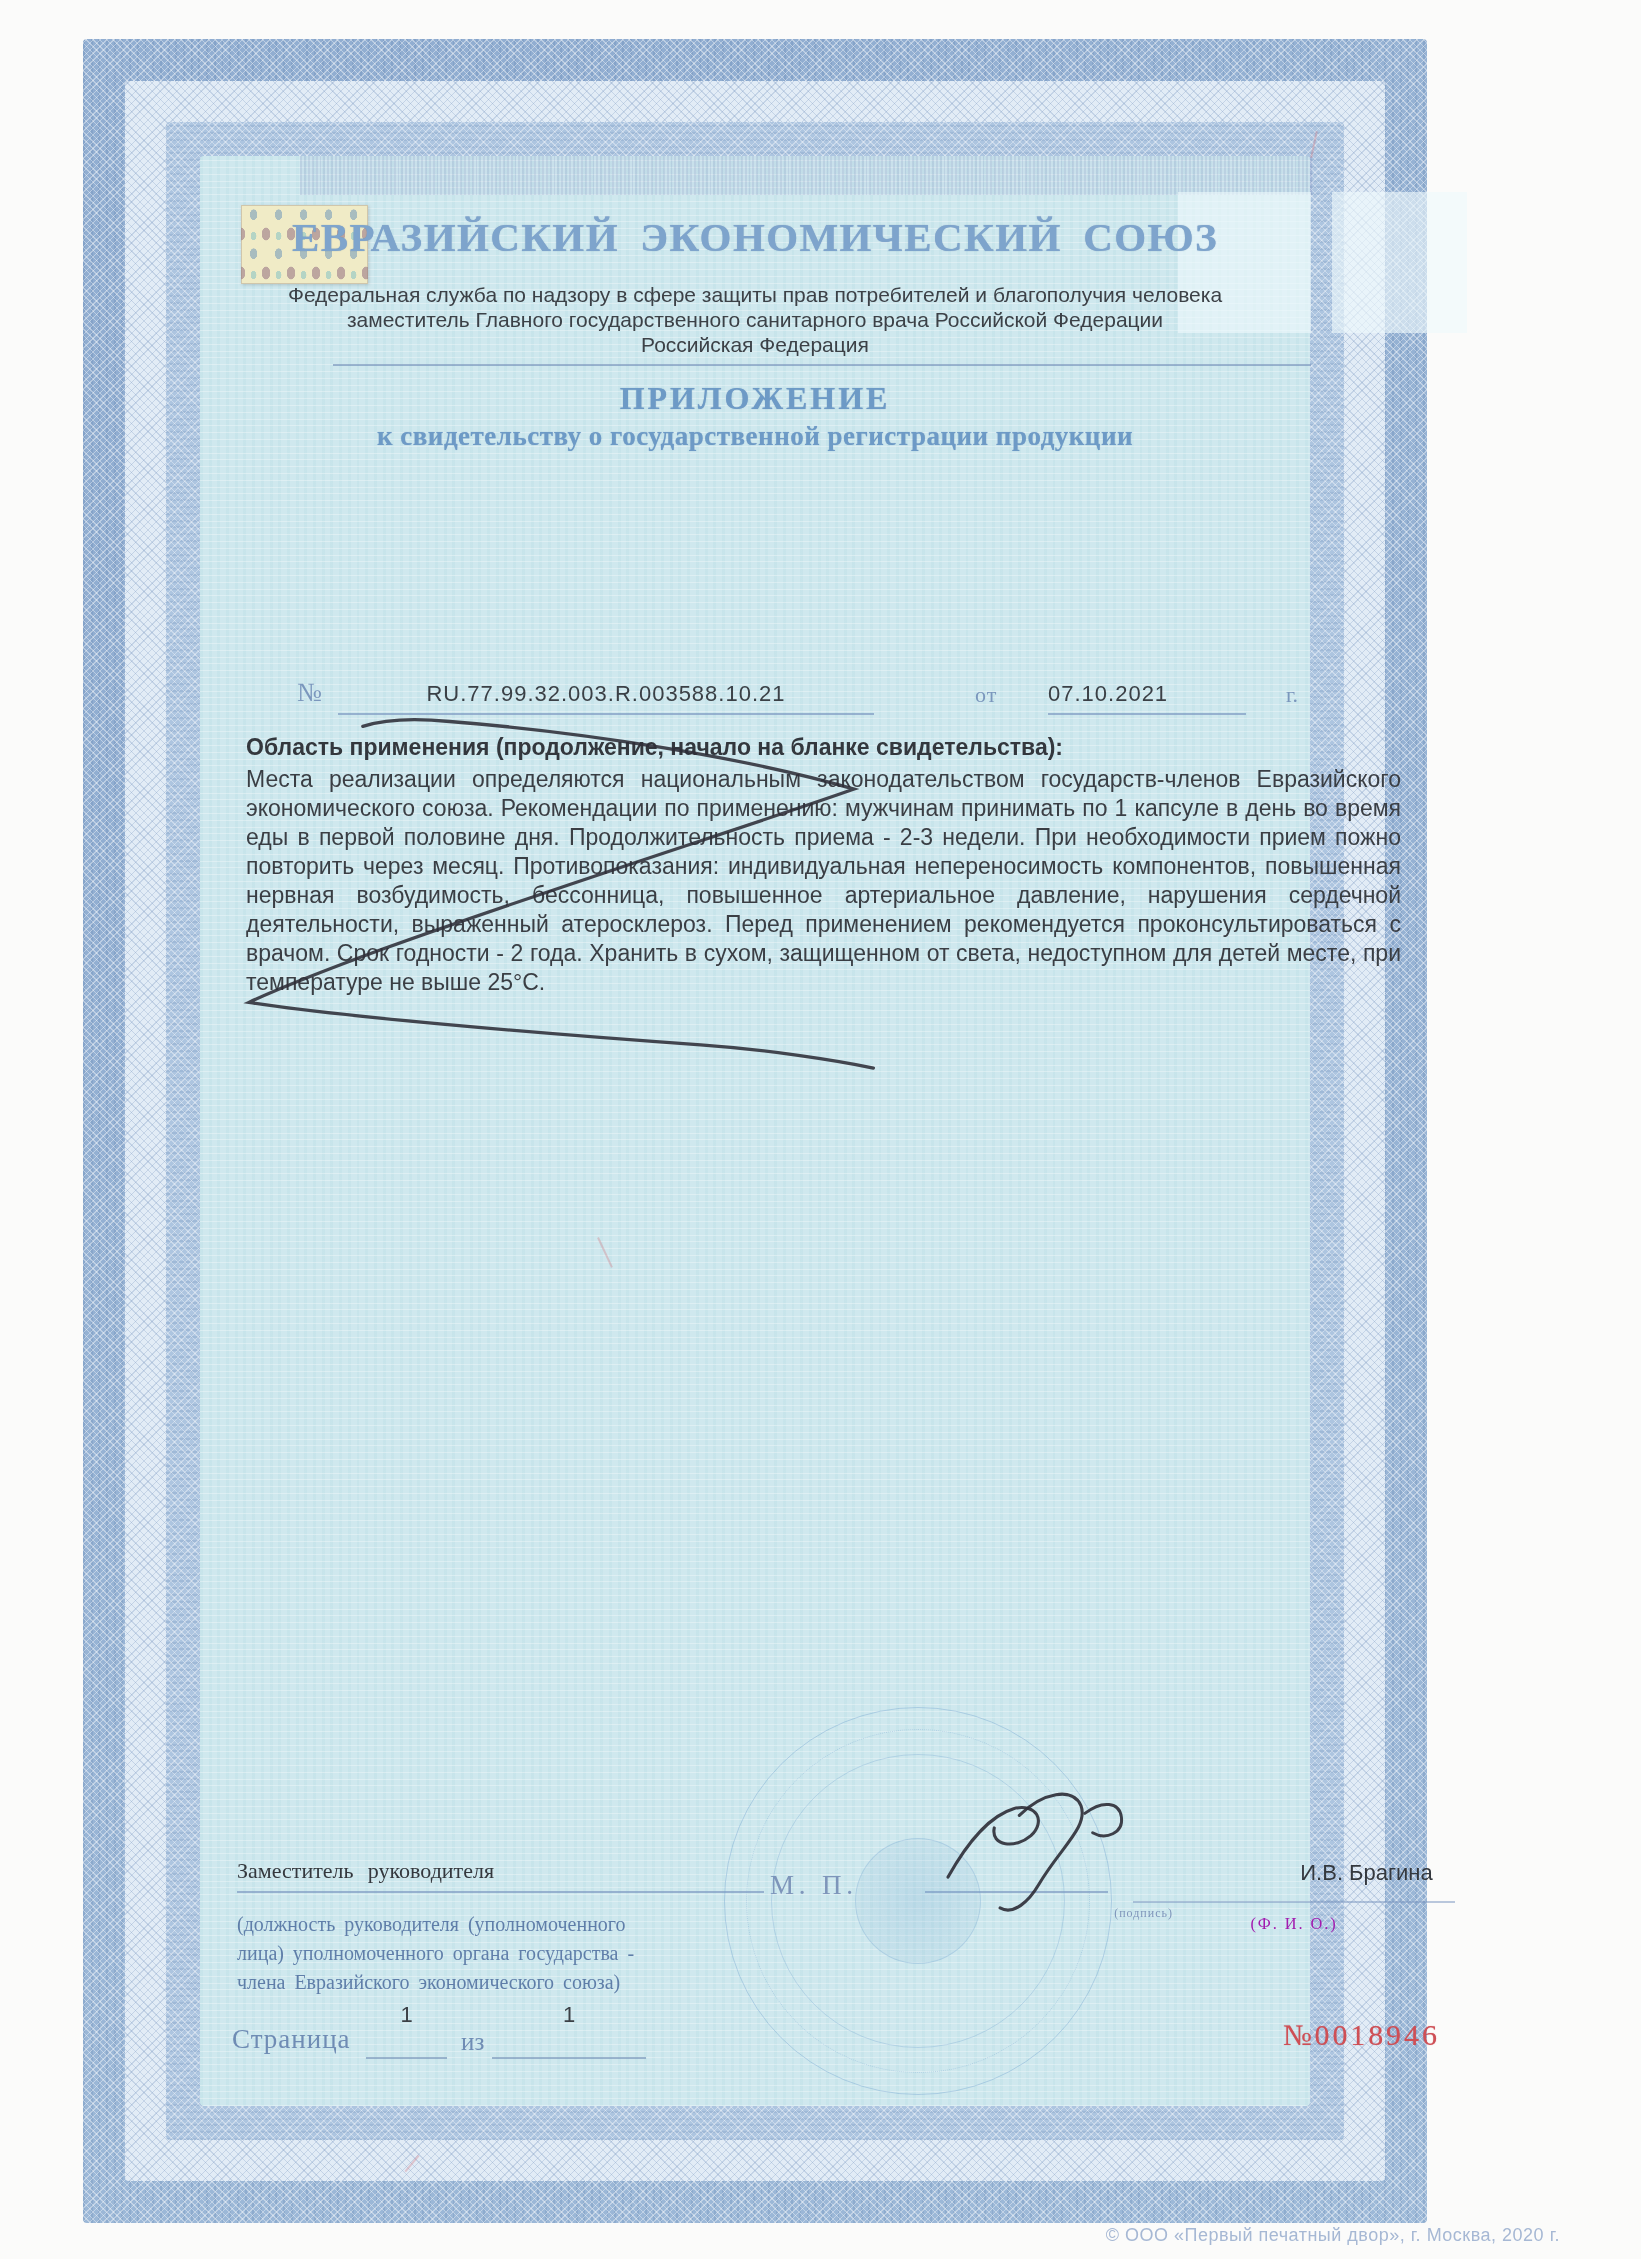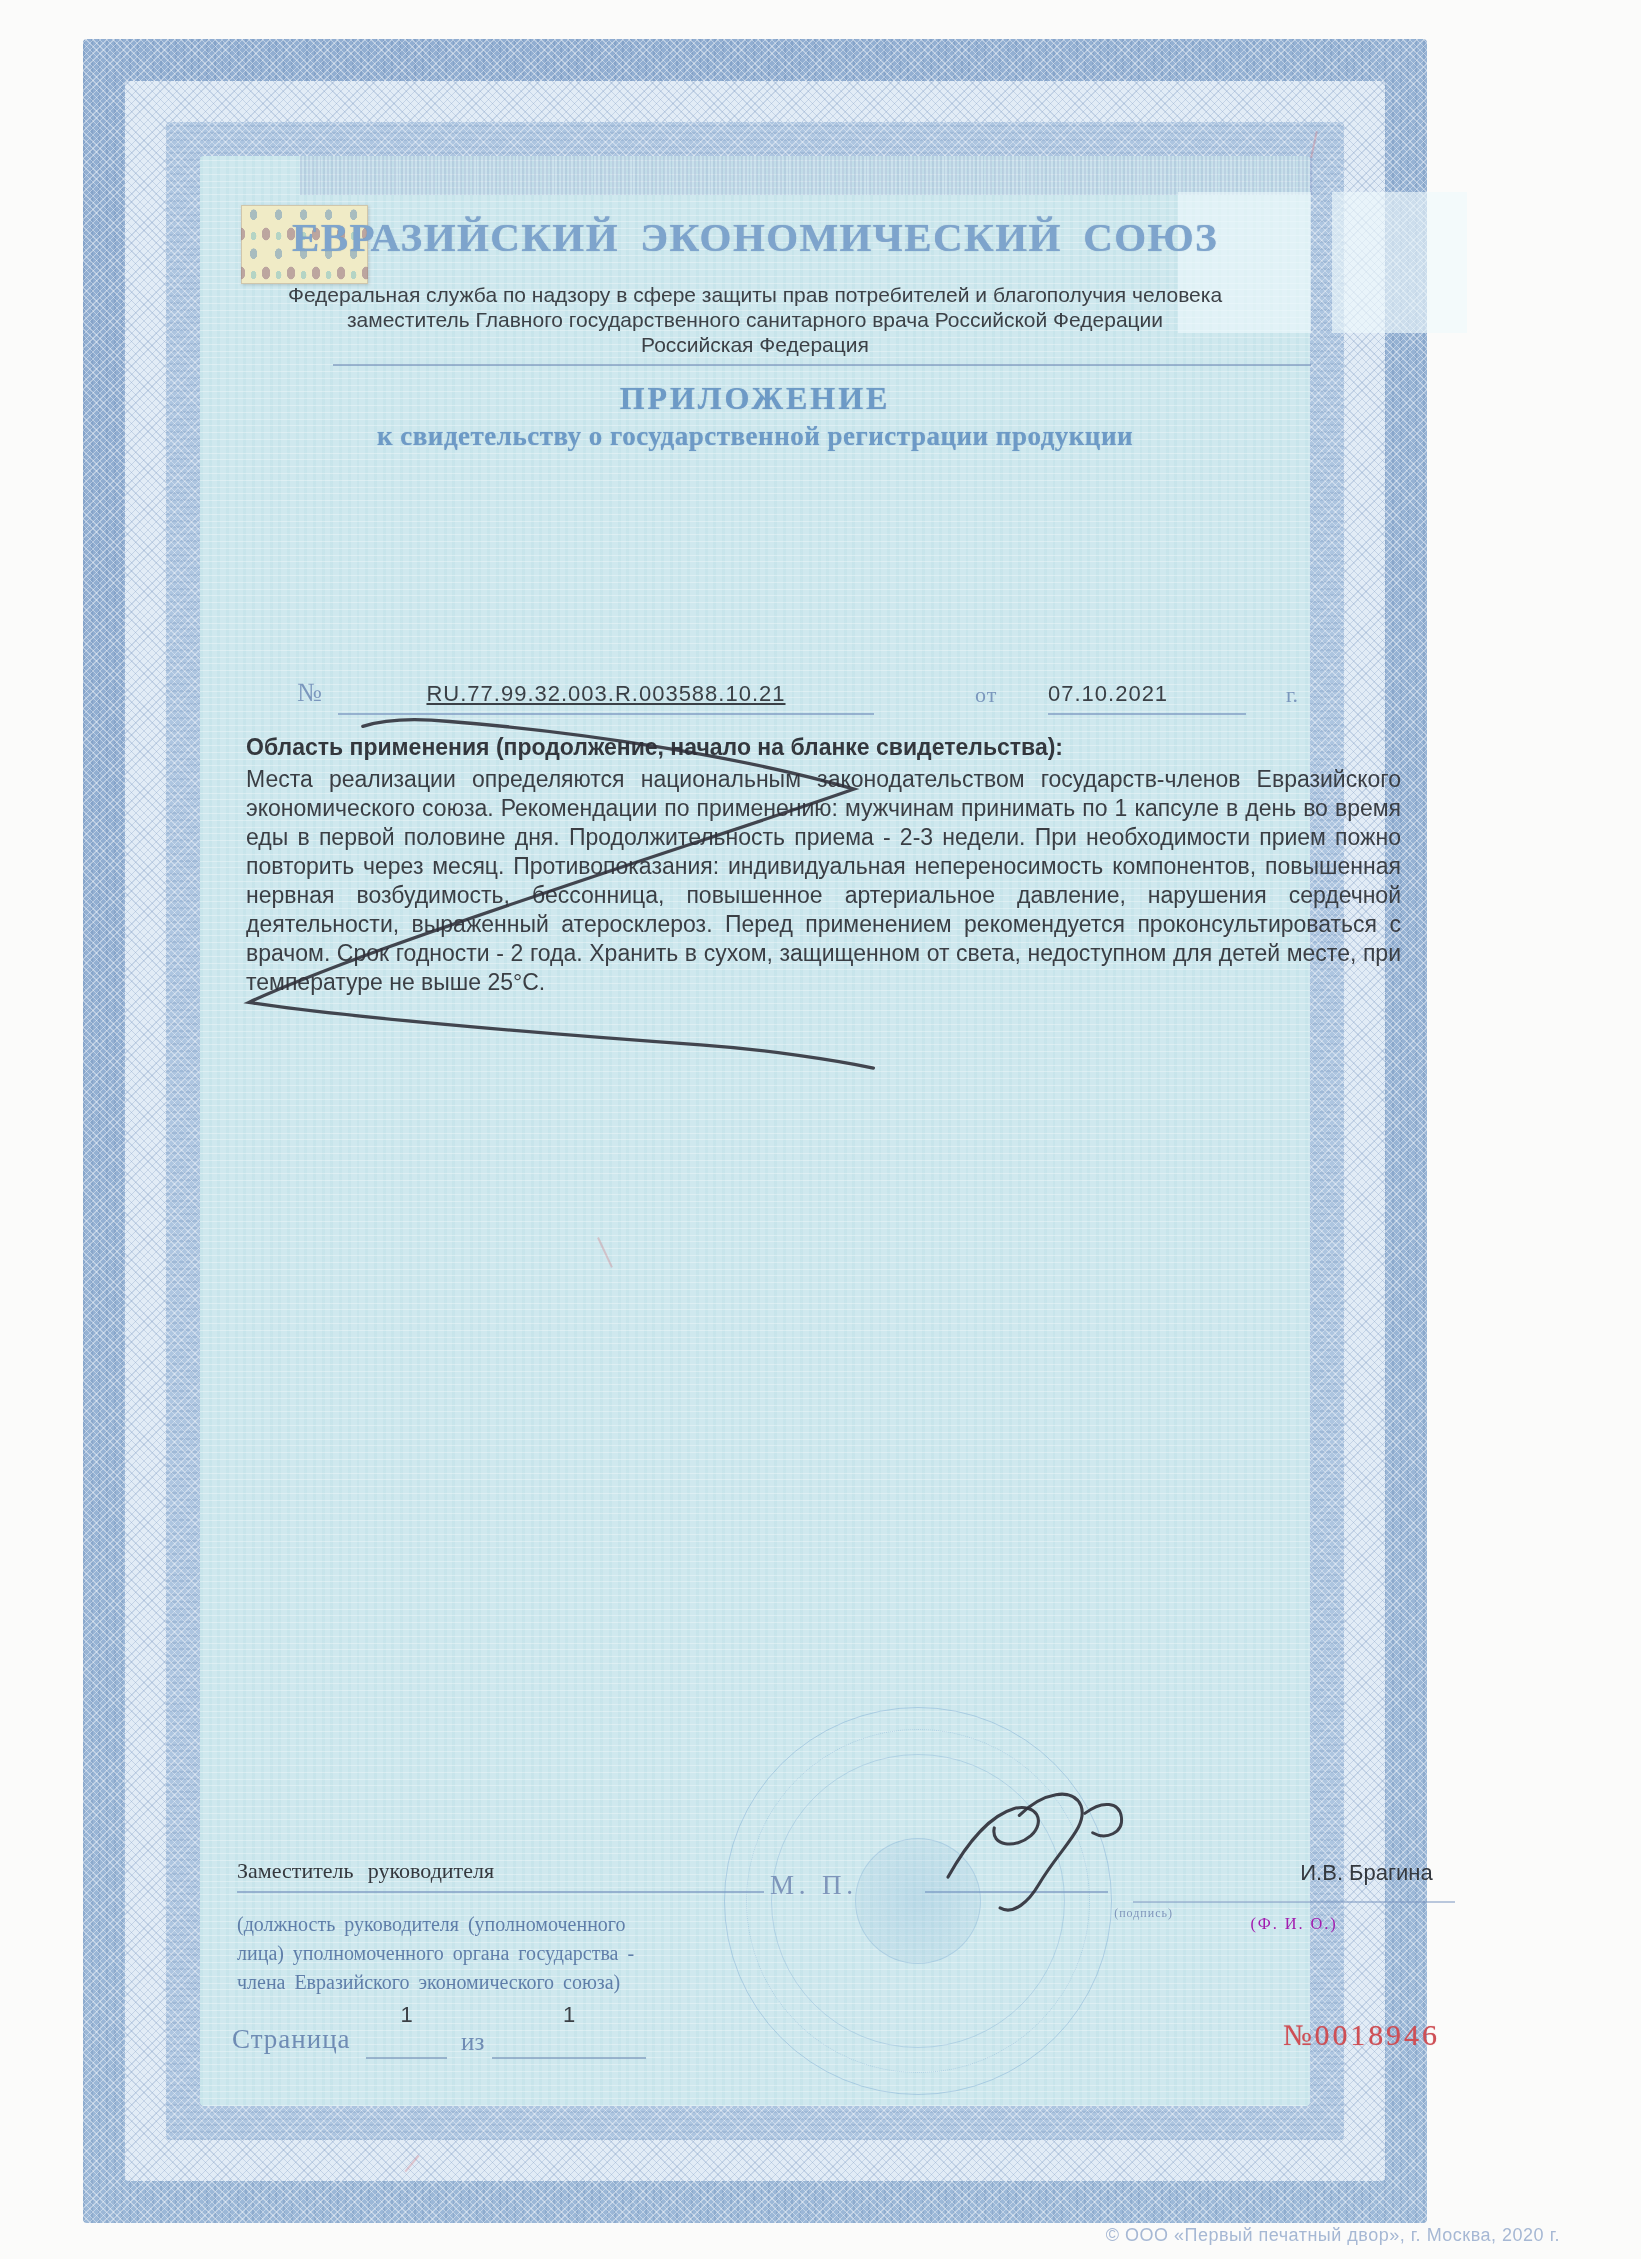--- a/index.html
+++ b/index.html
@@ -90,21 +90,21 @@
   }
   .doc-subtitle{
     top:382px;font-size:27px;font-weight:bold;letter-spacing:0.5px;
     color:#6d9ac6;text-shadow:0 0 1px rgba(60,105,160,.4);border-radius:13px;
   }
   .fld{position:absolute;}
   .blue-lab{color:#7b97bd;}
   .dark{color:#3b4046;}
   .u-line{position:absolute;height:1.9px;background:rgba(120,148,190,.65);}
   .num-label{left:214px;top:639px;font-size:26px;}
-  .num-value{left:255px;width:536px;top:642px;text-align:center;font-size:22px;letter-spacing:1px;text-decoration:underline;}
+  .num-value{left:255px;width:536px;top:642px;text-align:center;font-size:22px;letter-spacing:1px;}
   .num-underline{left:255px;width:536px;top:674px;}
   .date-label{left:892px;top:643px;font-size:22px;letter-spacing:1px;}
   .date-value{left:965px;width:198px;top:642px;font-size:22px;letter-spacing:1px;}
   .date-underline{left:965px;width:198px;top:674px;}
   .date-suffix{left:1203px;top:643px;font-size:22px;}
   .body-heading{
     left:163px;width:1155px;top:695px;
     font-size:23px;font-weight:bold;color:#33373d;
   }
   .body-paragraph{

